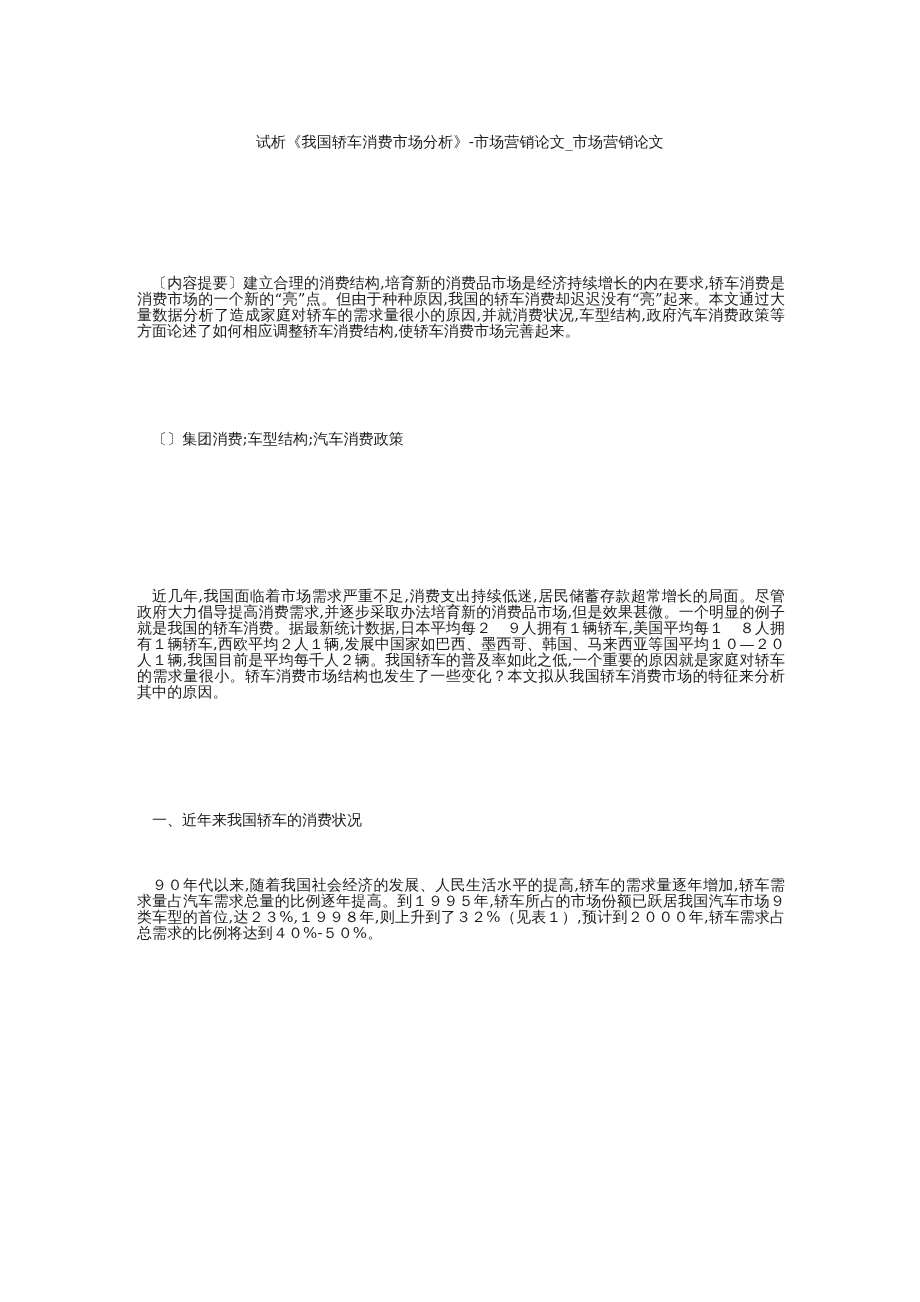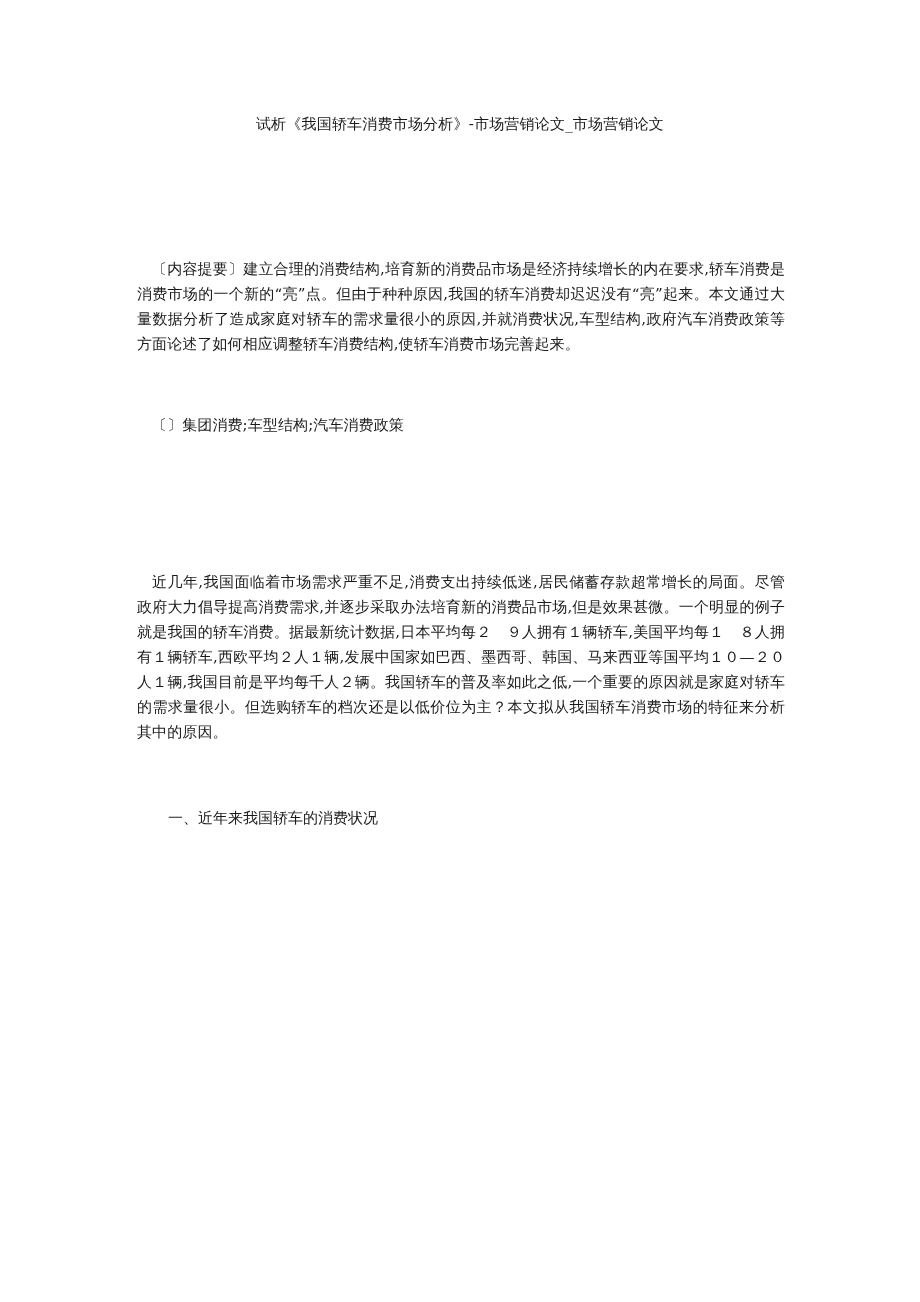--- a/index.html
+++ b/index.html
@@ -11,66 +11,67 @@
       width: 920px;
       height: 1302px;
       position: relative;
       overflow: hidden;
       font-family: "DejaVu Serif", "Liberation Serif", serif;
       color: #1a1a1a;
     }
     .page {
       position: absolute;
       left: 0;
-      top: 0;
+      top: 18px;
       width: 920px;
       height: 950px;
       background: #ffffff;
     }
     .title {
       position: absolute;
       top: 113px;
       left: 0;
       width: 920px;
       text-align: center;
       font-size: 15px;
       line-height: 22px;
       letter-spacing: 0.2px;
     }
     .para {
       position: absolute;
       left: 137px;
       width: 648px;
       font-size: 15px;
-      line-height: 25px;
+      line-height: 16px;
       text-align: justify;
       letter-spacing: 0.1px;
       margin: 0;
     }
     .indent {
       text-indent: 15px;
     }
     .heading {
       position: absolute;
       left: 152px;
       font-size: 15px;
       line-height: 24px;
-      margin: 16px;
+      margin: 0;
       text-align: center;
     }
   </style>
 </head>
 <body>
 
 <div class="page">
   <div class="title">试析《我国轿车消费市场分析》-市场营销论文_市场营销论文</div>
 
   <p class="para indent" style="top:257px;">〔内容提要〕建立合理的消费结构,培育新的消费品市场是经济持续增长的内在要求,轿车消费是消费市场的一个新的“亮”点。但由于种种原因,我国的轿车消费却迟迟没有“亮”起来。本文通过大量数据分析了造成家庭对轿车的需求量很小的原因,并就消费状况,车型结构,政府汽车消费政策等方面论述了如何相应调整轿车消费结构,使轿车消费市场完善起来。</p>
 
   <p class="para indent" style="top:401px;margin-top:12px;">〔〕集团消费;车型结构;汽车消费政策</p>
 
 
-  <p class="para indent" style="top:570px;">近几年,我国面临着市场需求严重不足,消费支出持续低迷,居民储蓄存款超常增长的局面。尽管政府大力倡导提高消费需求,并逐步采取办法培育新的消费品市场,但是效果甚微。一个明显的例子就是我国的轿车消费。据最新统计数据,日本平均每２　９人拥有１辆轿车,美国平均每１　８人拥有１辆轿车,西欧平均２人１辆,发展中国家如巴西、墨西哥、韩国、马来西亚等国平均１０—２０人１辆,我国目前是平均每千人２辆。我国轿车的普及率如此之低,一个重要的原因就是家庭对轿车的需求量很小。但选购轿车的档次还是以低价位为主？本文拟从我国轿车消费市场的特征来分析其中的原因。</p>
+  <p class="para indent" style="top:570px;">近几年,我国面临着市场需求严重不足,消费支出持续低迷,居民储蓄存款超常增长的局面。尽管政府大力倡导提高消费需求,并逐步采取办法培育新的消费品市场,但是效果甚微。一个明显的例子就是我国的轿车消费。据最新统计数据,日本平均每２　９人拥有１辆轿车,美国平均每１　８人拥有１辆轿车,西欧平均２人１辆,发展中国家如巴西、墨西哥、韩国、马来西亚等国平均１０—２０人１辆,我国目前是平均每千人２辆。我国轿车的普及率如此之低,一个重要的原因就是家庭对轿车的需求量很小。轿车消费市场结构也发生了一些变化？本文拟从我国轿车消费市场的特征来分析其中的原因。</p>
 
   <p class="heading" style="top:790px;">一、近年来我国轿车的消费状况</p>
 
+  <p class="para indent" style="top:859px;">９０年代以来,随着我国社会经济的发展、人民生活水平的提高,轿车的需求量逐年增加,轿车需求量占汽车需求总量的比例逐年提高。到１９９５年,轿车所占的市场份额已跃居我国汽车市场９类车型的首位,达２３%,１９９８年,则上升到了３２%（见表１）,预计到２０００年,轿车需求占总需求的比例将达到４０%-５０%。</p>
 
 </div>
 
 </body></html>

